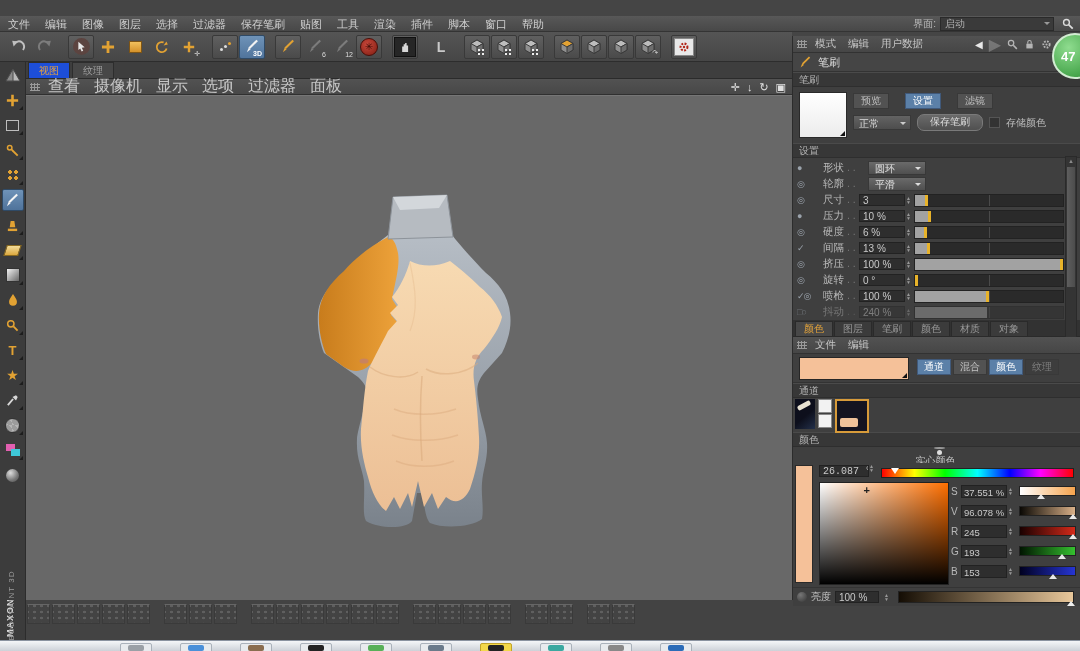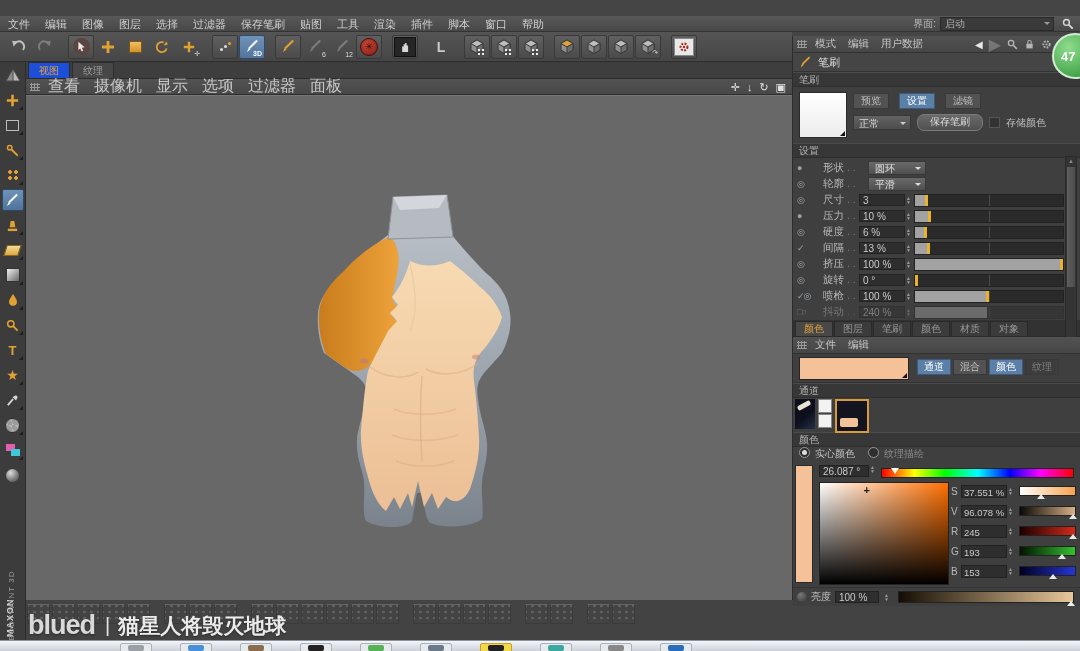--- a/index.html
+++ b/index.html
@@ -119,21 +119,21 @@
   .rmenu .ricons{position:absolute;right:28px;top:0;height:16px;display:flex;align-items:center;gap:6px;color:#b5b5b5;}
   .rmenu .ricons .big{color:#e8e8e8;font-size:10px;}
   .toolrow{height:18px;display:flex;align-items:center;padding-left:6px;border-bottom:1px solid #333;background:#454545;font-size:11px;color:#ddd;gap:6px;}
   .shead{height:13px;line-height:13px;background:#373737;border-top:1px solid #4a4a4a;border-bottom:1px solid #2e2e2e;
     font-size:10px;color:#b5b5b5;padding-left:6px;}
   
   .bprev{height:56px;position:relative;background:#3f3f3f;}
   .bswatch{position:absolute;left:6px;top:5px;width:46px;height:44px;background:linear-gradient(#fff,#ececec);
     border:1px solid #2a2a2a;}
   .bswatch::after{content:"";position:absolute;right:1px;bottom:1px;border-left:5px solid transparent;border-bottom:5px solid #111;}
-  .btabs{position:absolute;left:60px;top:6px;display:flex;gap:10px;}
+  .btabs{position:absolute;left:60px;top:6px;display:flex;gap:16px;}
   .btab{height:14px;line-height:14px;padding:0 7px;font-size:10px;background:#525252;color:#bdbdbd;border:1px solid #393939;}
   .btab.on{background:#5b80a8;color:#fff;border-color:#40597a;}
   .brow2{position:absolute;left:60px;top:27px;display:flex;align-items:center;gap:6px;}
   .ddl2{width:58px;height:15px;background:linear-gradient(#636363,#4d4d4d);border:1px solid #383838;color:#ddd;
     font-size:10px;line-height:15px;padding:0 5px;position:relative;box-sizing:border-box;}
   .ddl2 i{position:absolute;right:4px;top:6px;border:3px solid transparent;border-top-color:#ccc;}
   .savebtn{height:15px;line-height:14px;padding:0 12px;font-size:10px;color:#ddd;background:linear-gradient(#6a6a6a,#505050);
     border:1px solid #7a7a7a;border-radius:7px;}
   .cbx{width:9px;height:9px;background:#333;border:1px solid #555;}
   .cbl{font-size:10px;color:#bdbdbd;}
@@ -173,28 +173,28 @@
   .mtabs{position:absolute;left:124px;top:5px;display:flex;gap:2px;}
   .mtab{height:14px;line-height:14px;padding:0 6px;font-size:10px;background:#525252;color:#c2c2c2;border:1px solid #393939;}
   .mtab.blue{background:#5b80a8;color:#fff;border-color:#40597a;}
   .mtab.dis{background:#3d3d3d;color:#7d7d7d;}
   .chthumbs{height:34px;position:relative;background:#3f3f3f;}
   .chth1{position:absolute;left:2px;top:1px;width:20px;height:30px;background:linear-gradient(140deg,#0d0f1c 55%,#23304a);}
   .chth1 i{position:absolute;left:2px;top:4px;width:14px;height:5px;background:#e8e2d2;transform:rotate(-28deg);border-radius:2px;}
   .chsq{position:absolute;width:12px;height:12px;background:#f2f2f2;border:1px solid #888;}
   .chsel{position:absolute;left:42px;top:1px;width:30px;height:30px;border:2px solid #d79b3a;background:#141420;}
   .chsel i{position:absolute;left:3px;bottom:4px;width:18px;height:9px;background:#f0c39a;border-radius:2px;}
-  .radiorow{height:16px;display:flex;padding-left:6px;gap:5px;background:#3f3f3f;}
+  .radiorow{height:16px;display:flex;align-items:center;padding-left:6px;gap:5px;background:#3f3f3f;flex-direction:column;}
   .rad{width:9px;height:9px;border-radius:50%;border:1px solid #999;background:#2e2e2e;position:relative;}
   .rad.sel::after{content:"";position:absolute;left:2px;top:2px;width:5px;height:5px;border-radius:50%;background:#ddd;}
   .rlab{font-size:10px;color:#c2c2c2;margin-right:8px;}
   .rlab.dim2{color:#8a8a8a;}
   .picker{position:relative;height:124px;background:#3f3f3f;}
   .lstrip{position:absolute;left:2px;top:2px;width:16px;height:116px;background:#F5C199;border:1px solid #2a2a2a;}
-  .huebox{position:absolute;left:26px;top:2px;display:flex;align-items:flex-start;}
+  .huebox{position:absolute;left:26px;top:2px;display:flex;align-items:flex-start;font-family:Liberation Mono, monospace;}
   .spectrum{position:absolute;left:88px;top:5px;right:6px;height:8px;border:1px solid #222;
     background:linear-gradient(90deg,#f00,#ff0 17%,#0f0 33%,#0ff 50%,#00f 67%,#f0f 83%,#f00);}
   .spectrum .mark{position:absolute;top:-1px;width:0;height:0;border:4px solid transparent;border-top:6px solid #fff;transform:translateX(-4px);}
   .svsq{position:absolute;left:26px;top:19px;width:128px;height:101px;border:1px solid #222;
     background:linear-gradient(to top,#000,rgba(0,0,0,0)),linear-gradient(to right,#fff,rgba(255,255,255,0)),#ff6f00;}
   .svsq .cross{position:absolute;left:34%;top:1%;color:#222;font-size:11px;font-weight:bold;}
   .prows{position:absolute;left:158px;top:18px;right:4px;}
   .prow{display:flex;align-items:center;height:20px;}
   .plab{width:10px;font-size:10px;color:#b8b8b8;}
   .pbox{width:46px;height:13px;background:#2e2e2e;border:1px solid #222;color:#c9c9c9;font-size:9.5px;line-height:13px;
@@ -595,25 +595,20 @@
       <text x="15" y="9" fill="#3f9e3f" font-size="9">Y</text>
       <path d="M18,34 52,31" stroke="#b34040" stroke-width="1.6"></path>
       <text x="55" y="36" fill="#b34040" font-size="9">X</text>
       <path d="M18,34 11,27" stroke="#3b5fb0" stroke-width="1.6"></path>
     </svg>
   </div>
 
   <div class="bstrip">
     <span class="bt"></span><span class="bt"></span><span class="bt"></span><span class="bt"></span><span class="bt"></span><span class="bgap"></span><span class="bt"></span><span class="bt"></span><span class="bt"></span><span class="bgap"></span><span class="bt"></span><span class="bt"></span><span class="bt"></span><span class="bt"></span><span class="bt"></span><span class="bt"></span><span class="bgap"></span><span class="bt"></span><span class="bt"></span><span class="bt"></span><span class="bt"></span><span class="bgap"></span><span class="bt"></span><span class="bt"></span><span class="bgap"></span><span class="bt"></span><span class="bt"></span>
   </div>
-  <div class="watermark">
-    <span class="wlogo">blued</span>
-    <span class="wsep">|</span>
-    <span class="wtext">猫星人将毁灭地球</span>
-  </div>
 
   <div class="taskbar">
     <span class="tk" style="left:120px">
         <i style="background:#9aa0a6"></i>
       </span>
     <span class="tk" style="left:180px">
         <i style="background:#4a90d9"></i>
       </span>
     <span class="tk" style="left:240px">
         <i style="background:#8a6d4f"></i>

